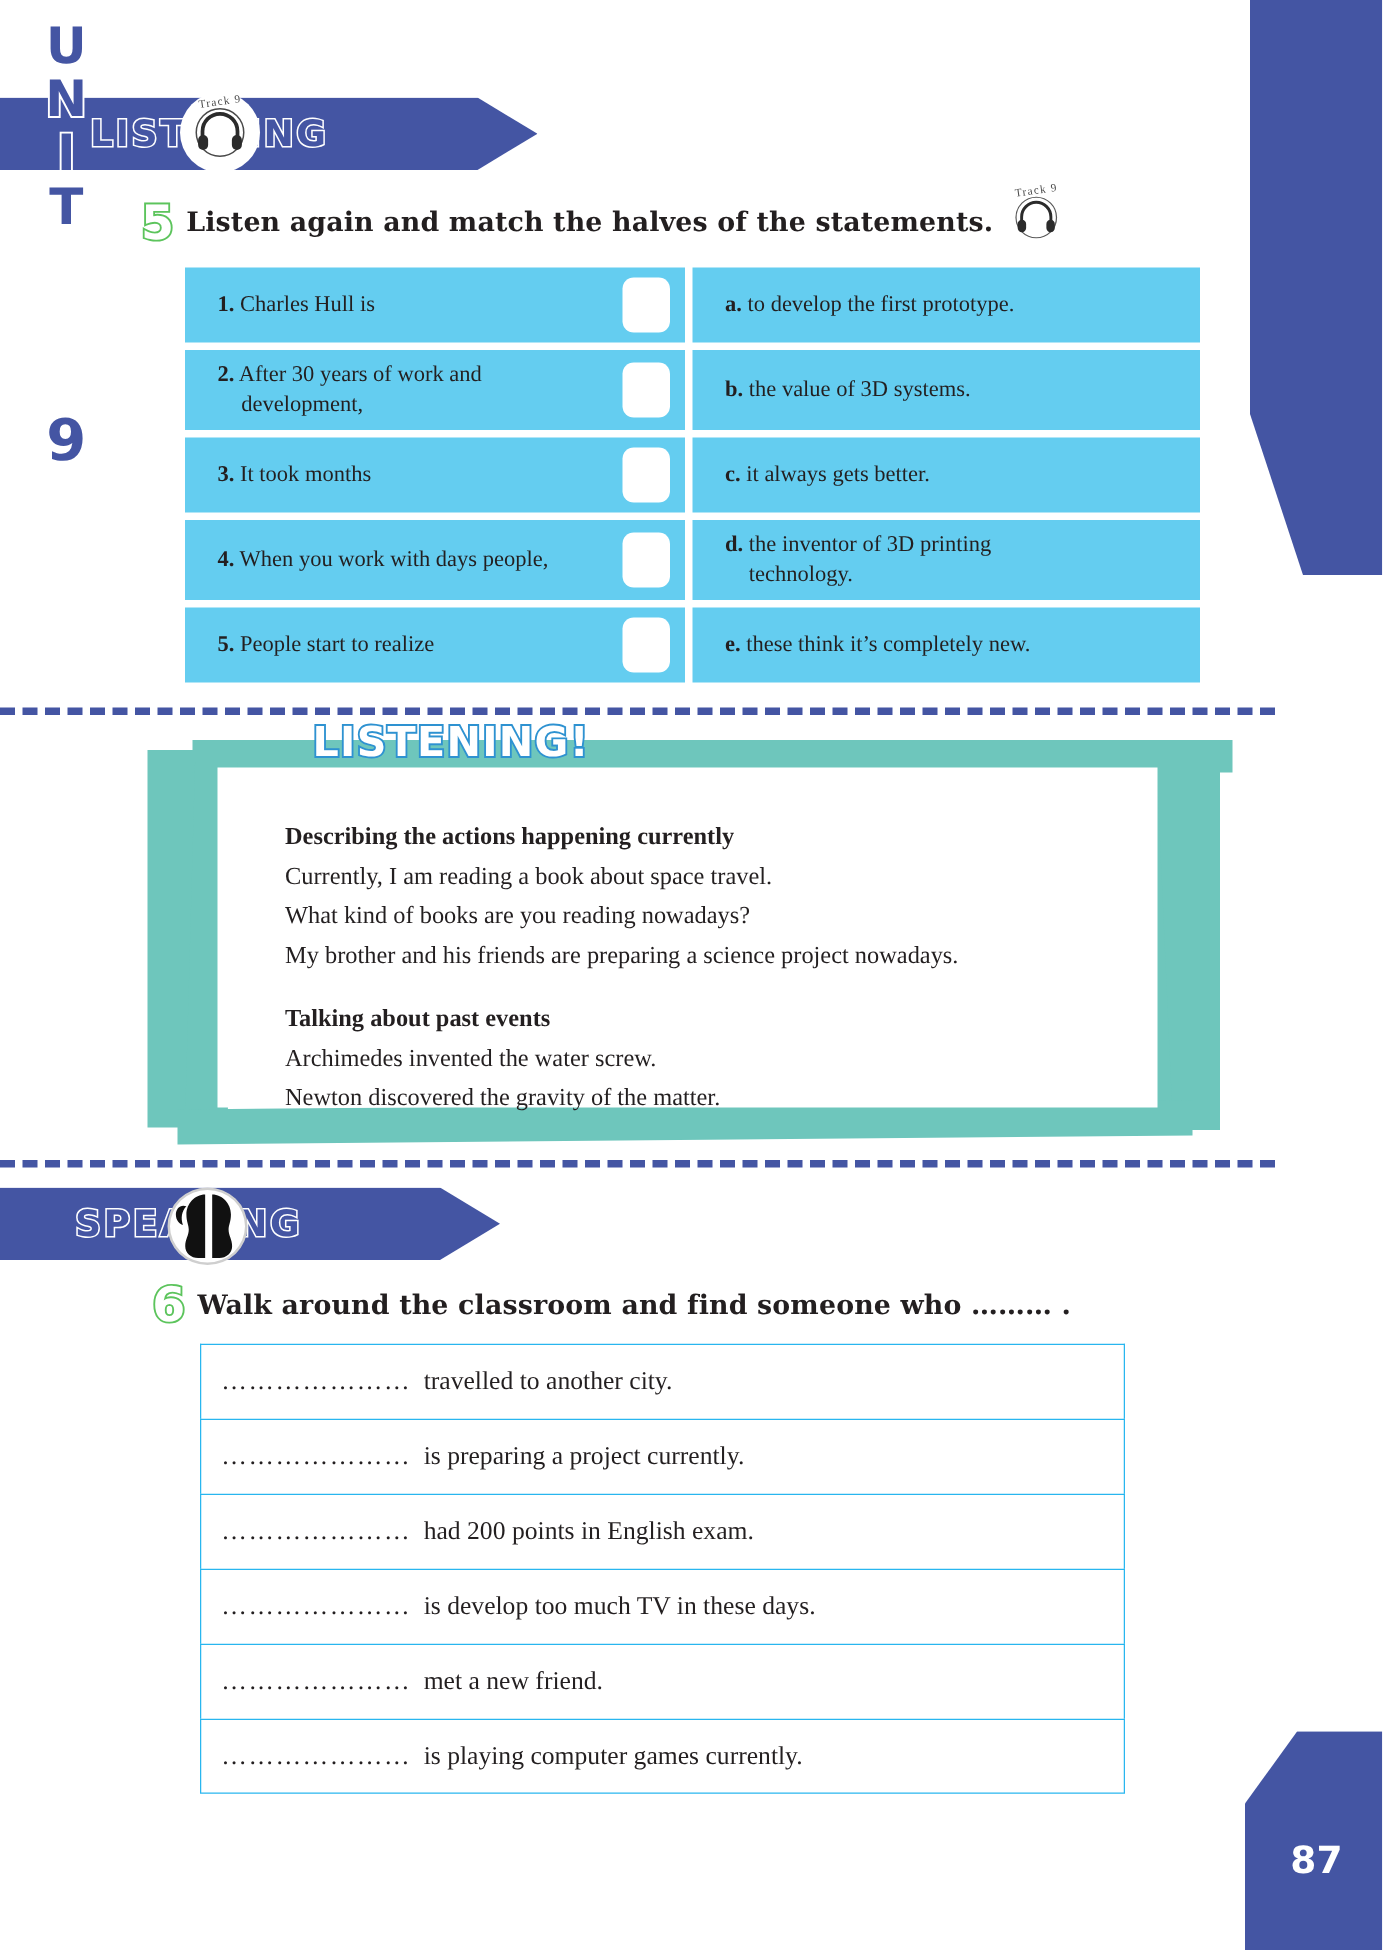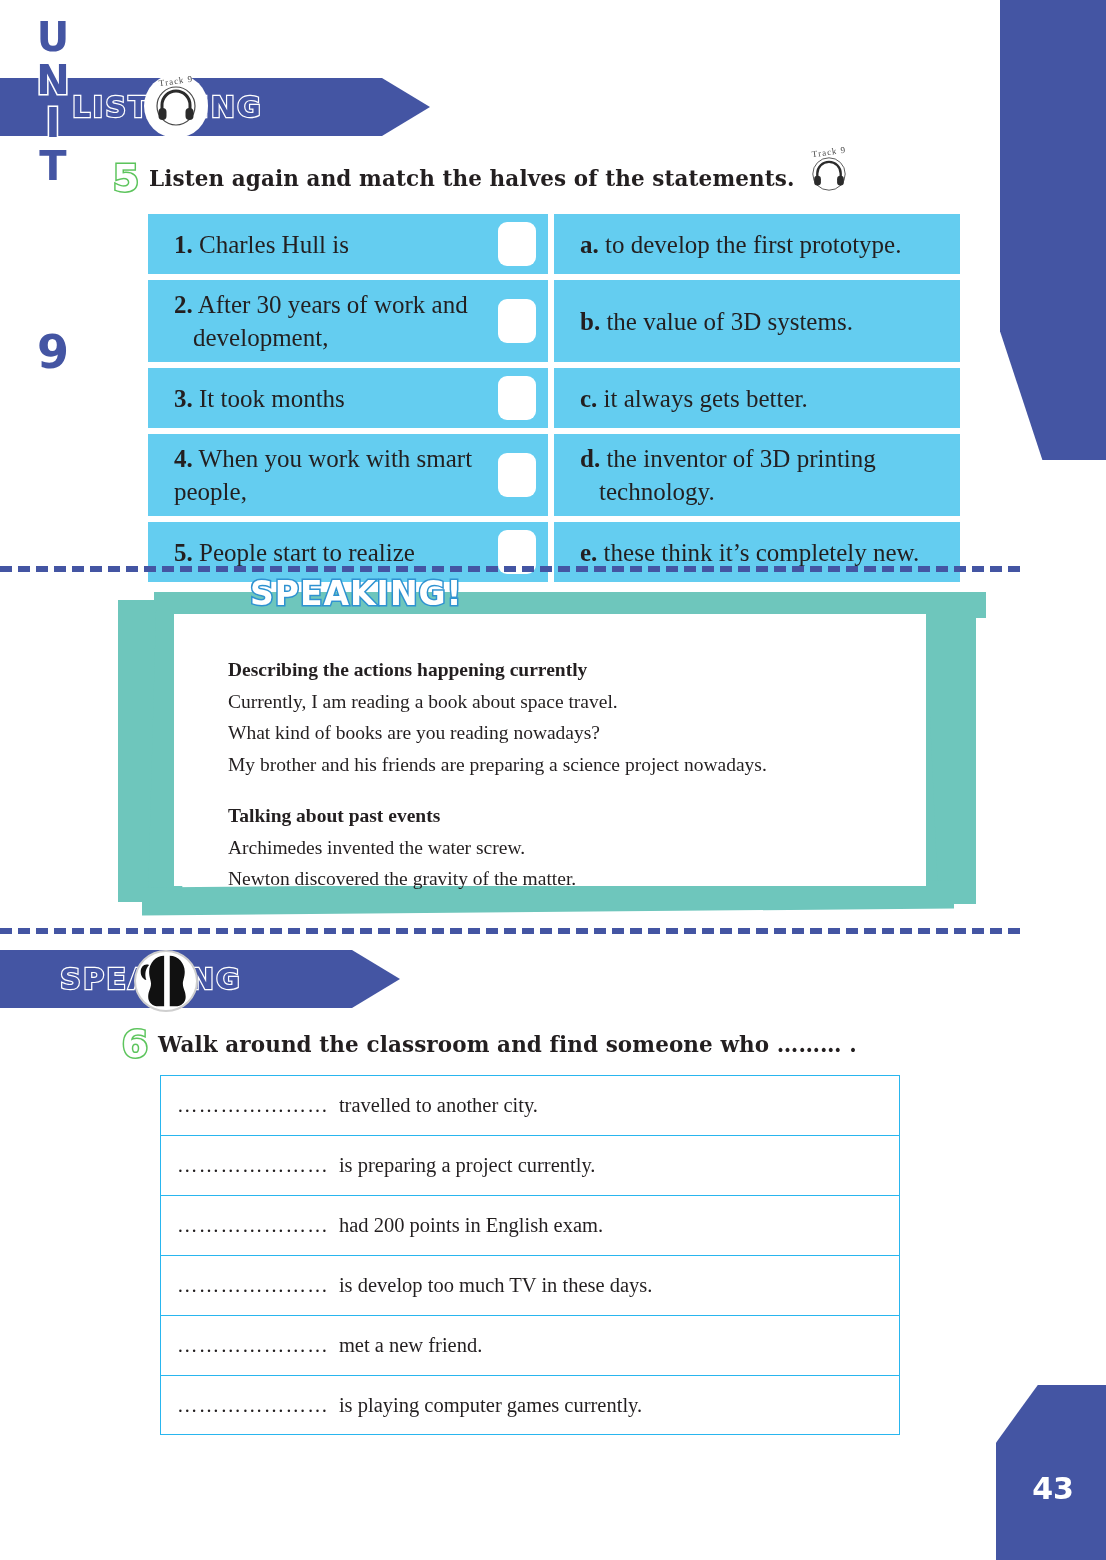--- a/index.html
+++ b/index.html
@@ -96,21 +96,21 @@
     position:relative; width:400px; background:#64cdf0;
     display:flex; align-items:center; padding:8px 60px 8px 26px;
     min-height:60px;
   }
   .m-left.tall{ min-height:64px; }
   .m-right{
     width:406px; background:#64cdf0;
     display:flex; align-items:center; padding:8px 16px 8px 26px;
     min-height:60px;
   }
-  .m-txt{ font-size:25px; color:#231f20; line-height:1.32; }
+  .m-txt{ font-size:18px; color:#231f20; line-height:1.32; }
   .m-txt b{ font-weight:bold; }
   .m-indent{ display:block; padding-left:19px; }
   .answer-box{
     position:absolute; right:12px; top:50%; transform:translateY(-50%);
     width:38px; height:44px; background:#ffffff; border-radius:9px;
   }
 
   
   .dashed{
     position:absolute; left:0; width:1020px; height:0;
@@ -233,21 +233,21 @@
     </div>
     <div class="m-right">
       <span class="m-txt"><b>c.</b>
       <span>it always gets better.</span></span>
     </div>
   </div>
 
   <div class="match-row">
     <div class="m-left tall">
       <span class="m-txt"><b>4.</b>
-      <span>When you work with smart people,</span></span>
+      <span>When you work with days people,</span></span>
       <span class="answer-box"></span>
     </div>
     <div class="m-right">
       <span class="m-txt"><b>d.</b>
       <span>the inventor of 3D printing</span>
       <span class="m-indent">technology.</span></span>
     </div>
   </div>
 
   <div class="match-row">
@@ -270,21 +270,21 @@
 <div class="remember-wrap">
   <div class="frame-band" style="left:0; top:8px; width:46px; height:302px;"></div>
   <div class="frame-band" style="left:36px; top:0; width:832px; height:26px;"></div>
   <div class="frame-band" style="left:34px; top:18px; width:34px; height:290px; transform:skewX(-1.6deg);"></div>
   <div class="frame-band" style="left:806px; top:14px; width:52px; height:298px;"></div>
   <div class="frame-band" style="left:770px; top:30px; width:44px; height:278px; transform:skewX(2.6deg);"></div>
   <div class="frame-band" style="left:24px; top:292px; width:812px; height:28px; transform:skewY(-0.5deg);"></div>
 
   <div class="rm-inner"></div>
 
-  <div class="rm-title">SPEAKING!</div>
+  <div class="rm-title">LISTENING!</div>
 
   <div class="rm-body">
     <div class="h">Describing the actions happening currently</div>
     <div>Currently, I am reading a book about space travel.</div>
     <div>What kind of books are you reading nowadays?</div>
     <div>My brother and his friends are preparing a science project nowadays.</div>
     <div class="rm-gap"></div>
     <div class="h">Talking about past events</div>
     <div>Archimedes invented the water screw.</div>
     <div>Newton discovered the gravity of the matter.</div>
@@ -329,13 +329,13 @@
     <span class="sp-dots">…………………</span>
     <span>met a new friend.</span>
   </div>
   <div class="sp-row">
     <span class="sp-dots">…………………</span>
     <span>is playing computer games currently.</span>
   </div>
 </div>
 
 <div class="page-corner"></div>
-<div class="page-no">43</div>
+<div class="page-no">87</div>
 
 </body></html>

